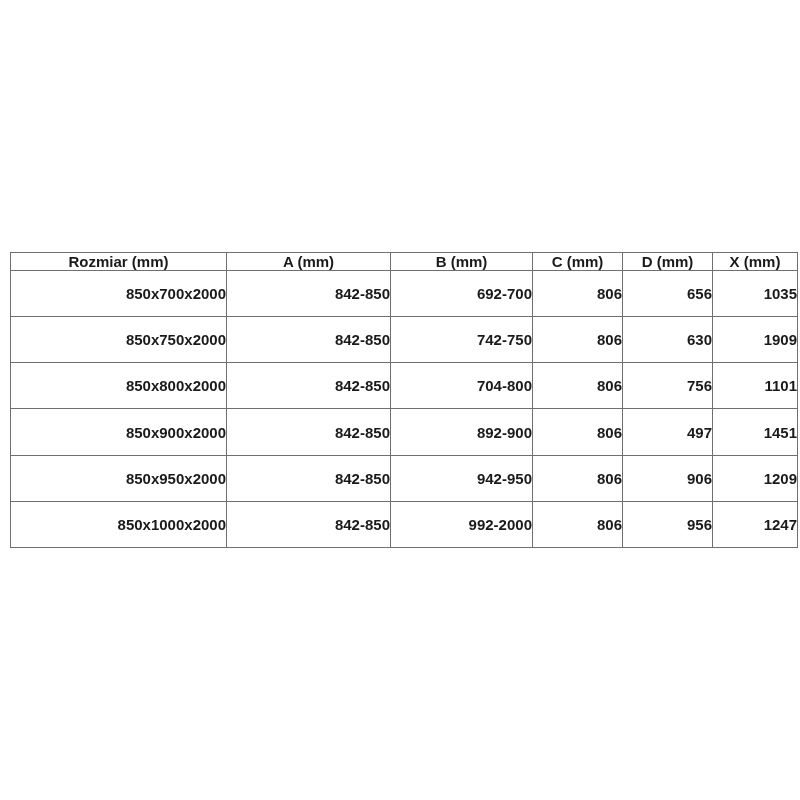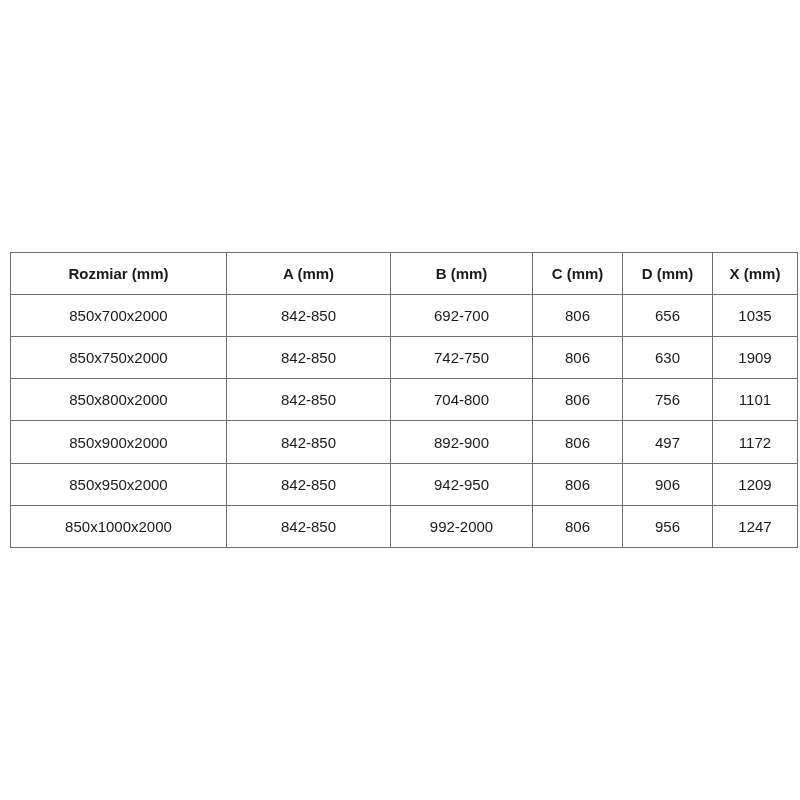--- a/index.html
+++ b/index.html
@@ -22,29 +22,30 @@
     border-collapse: collapse;
     table-layout: fixed;
   }
   .spec-table th,
   .spec-table td {
     border: 1px solid #6f6f6f;
     text-align: center;
     vertical-align: middle;
     font-size: 15px;
     color: #1a1a1a;
-    padding: 12px;
+    padding: 0;
     overflow: hidden;
     white-space: nowrap;
   }
   .spec-table th {
     font-weight: bold;
   }
   .spec-table td {
-    font-weight: normal;
+    font-weight: bold;
+    text-align: right;
   }
 </style>
 </head>
 <body>
 
 <table class="spec-table">
   <colgroup>
     <col style="width:216px">
     <col style="width:164px">
     <col style="width:142px">
@@ -86,21 +87,21 @@
         <td>806</td>
         <td>756</td>
         <td>1101</td>
       </tr>
       <tr>
         <td>850x900x2000</td>
         <td>842-850</td>
         <td>892-900</td>
         <td>806</td>
         <td>497</td>
-        <td>1172</td>
+        <td>1451</td>
       </tr>
       <tr>
         <td>850x950x2000</td>
         <td>842-850</td>
         <td>942-950</td>
         <td>806</td>
         <td>906</td>
         <td>1209</td>
       </tr>
       <tr>

